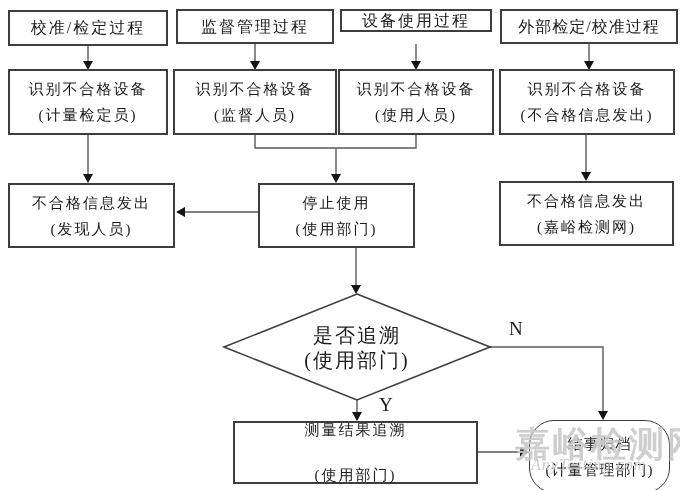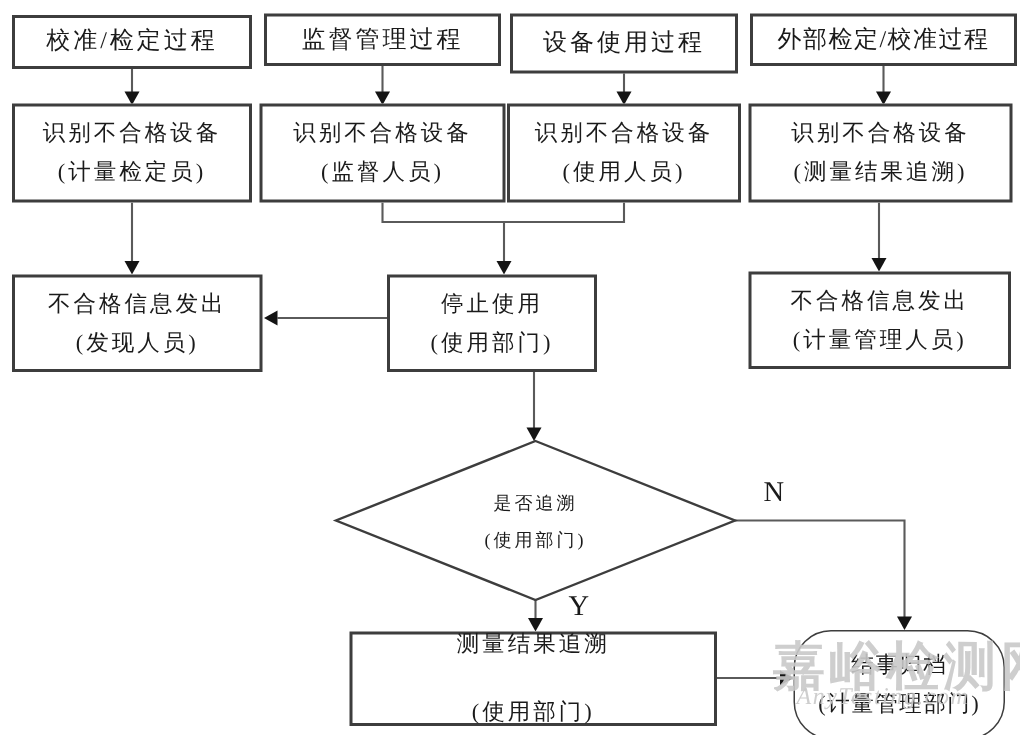--- a/index.html
+++ b/index.html
@@ -31,21 +31,21 @@
   }
   .box .l1, .box .l2 { line-height: 26px; white-space: nowrap; }
   .row1 { font-size: 16px; }
   .row2, .row3, .rowb { font-size: 15px; }
   .diamond-text {
     position: absolute;
     left: 277px; top: 319px;
     width: 160px; height: 58px;
     display: flex; flex-direction: column;
     align-items: center; justify-content: center;
-    text-align: center; font-size: 12px;
+    text-align: center; font-size: 20px;
     letter-spacing: 2px;
   }
   .diamond-text .l1, .diamond-text .l2 { line-height: 25px; white-space: nowrap; }
   .branch-label {
     position: absolute;
     font-size: 19px;
     letter-spacing: 0;
     color: #1a1a1a;
   }
   .watermark {
@@ -117,55 +117,55 @@
       <polygon points="520,447 520,457 529,452"></polygon>
     </g>
   </svg>
 
   <div class="box row1" style="left:8px; top:10px; width:160px; height:36px;">
     <span class="l1">校准/检定过程</span>
   </div>
   <div class="box row1" style="left:176px; top:9px; width:158px; height:35px;align-items:center;">
     <span class="l1">监督管理过程</span>
   </div>
-  <div class="box row1" style="left:340px; top:9px; width:152px; height:40px;">
+  <div class="box row1" style="left:340px; top:9px; width:152px; height:23px;">
     <span class="l1">设备使用过程</span>
   </div>
   <div class="box row1" style="left:500px; top:9px; width:178px; height:35px; letter-spacing:1px;">
     <span class="l1">外部检定/校准过程</span>
   </div>
 
   <div class="box row2" style="left:8px; top:69px; width:160px; height:66px;">
     <span class="l1">识别不合格设备</span>
     <span class="l2">(计量检定员)</span>
   </div>
   <div class="box row2" style="left:173px; top:69px; width:164px; height:66px;">
     <span class="l1">识别不合格设备</span>
     <span class="l2">(监督人员)</span>
   </div>
   <div class="box row2" style="left:338px; top:69px; width:156px; height:66px;">
     <span class="l1">识别不合格设备</span>
     <span class="l2">(使用人员)</span>
   </div>
   <div class="box row2" style="left:499px; top:69px; width:176px; height:66px;">
     <span class="l1">识别不合格设备</span>
-    <span class="l2">(测量结果追溯)</span>
+    <span class="l2">(不合格信息发出)</span>
   </div>
 
   <div class="box row3" style="left:8px; top:183px; width:167px; height:65px;">
     <span class="l1">不合格信息发出</span>
     <span class="l2">(发现人员)</span>
   </div>
-  <div class="box row3" style="left:258px; top:183px; width:140px; height:65px;">
+  <div class="box row3" style="left:258px; top:183px; width:157px; height:65px;">
     <span class="l1">停止使用</span>
     <span class="l2">(使用部门)</span>
   </div>
   <div class="box row3" style="left:499px; top:181px; width:175px; height:65px;">
     <span class="l1">不合格信息发出</span>
-    <span class="l2">(计量管理人员)</span>
+    <span class="l2">(嘉峪检测网)</span>
   </div>
 
   <div class="diamond-text">
     <span class="l1">是否追溯</span>
     <span class="l2">(使用部门)</span>
   </div>
 
   <div class="branch-label" style="left:509px; top:318px;">N</div>
   <div class="branch-label" style="left:379px; top:394px;">Y</div>
 

